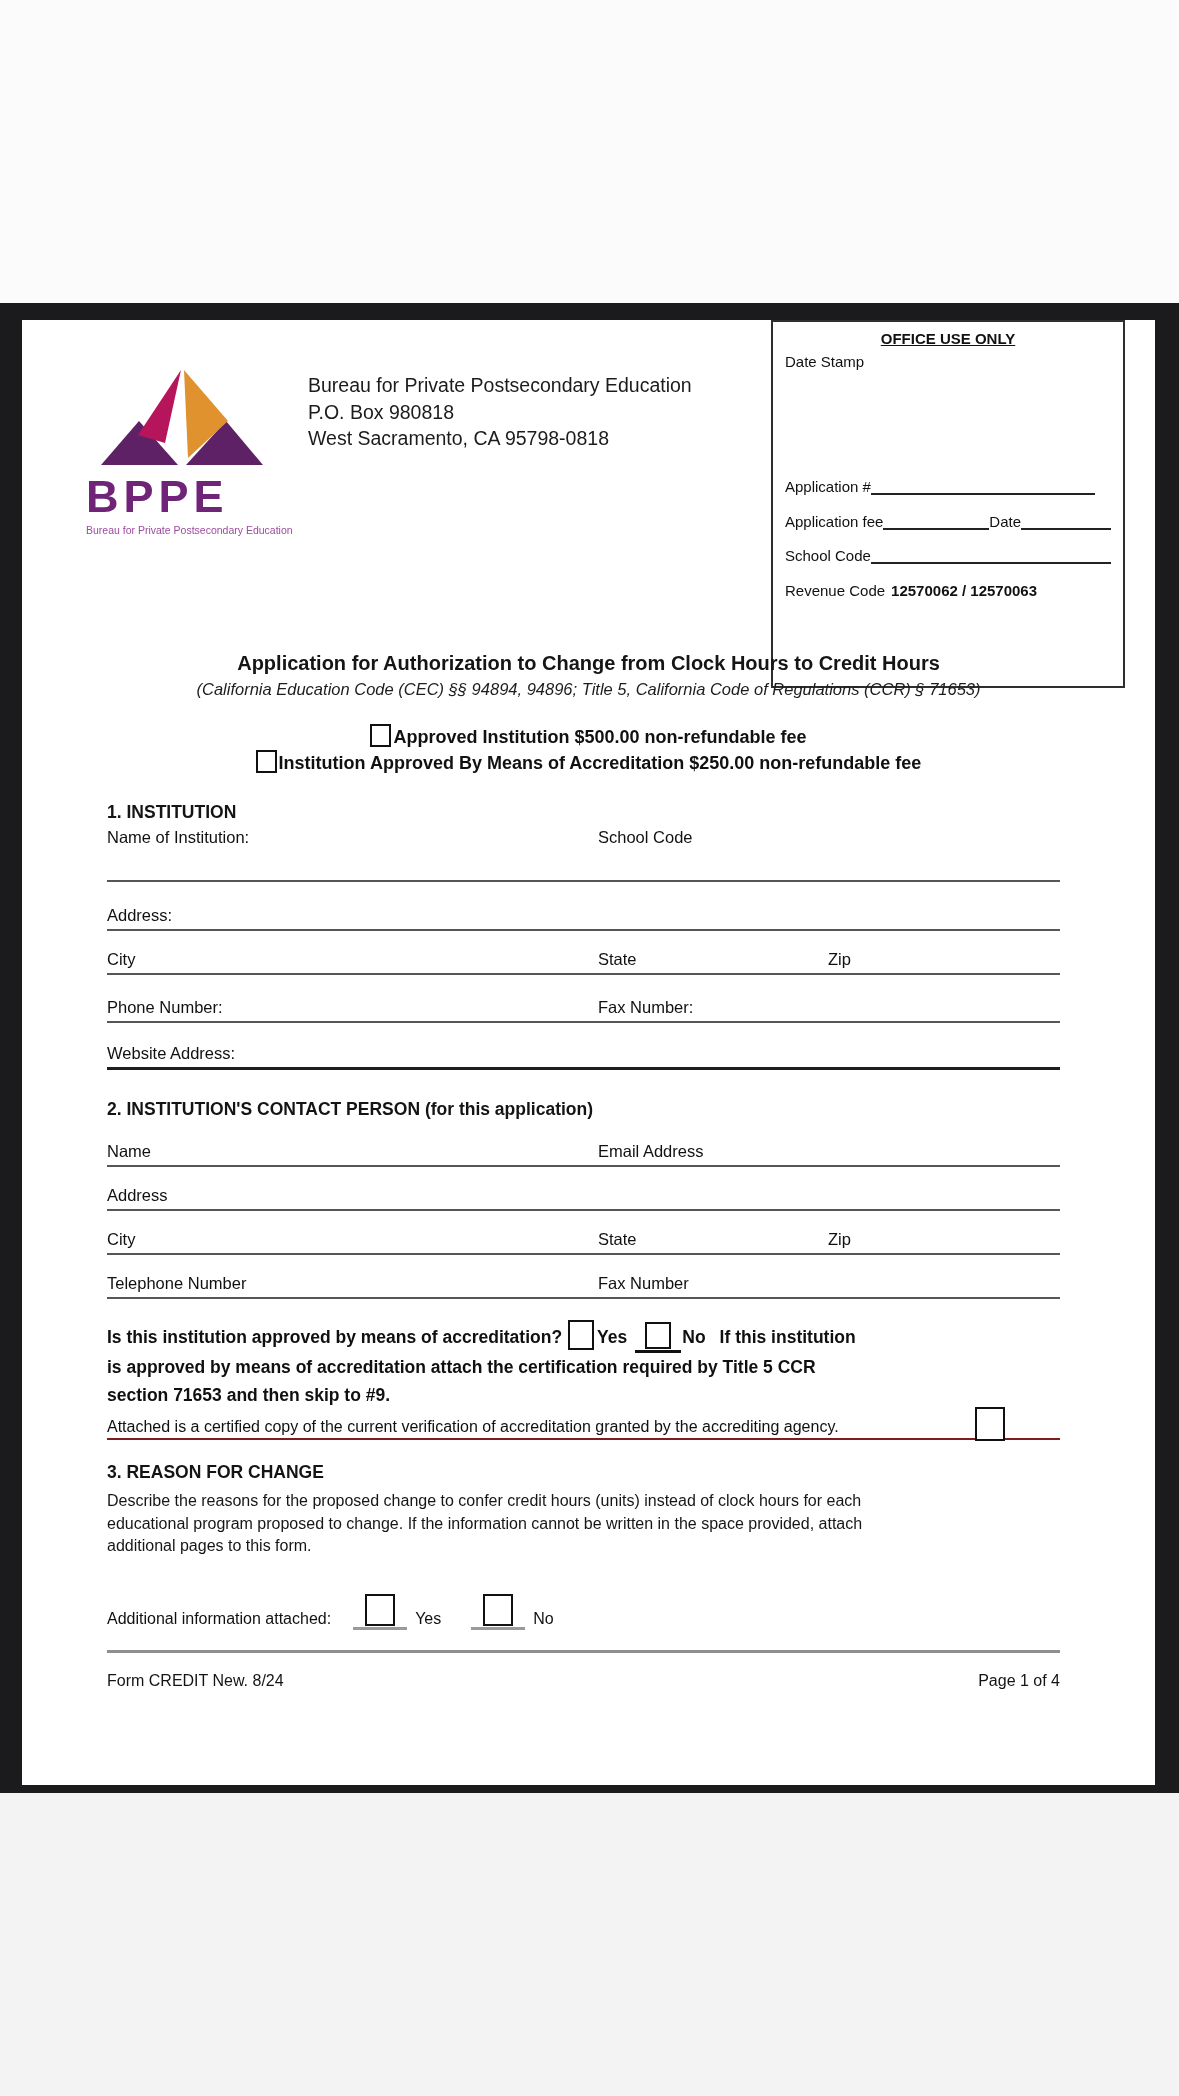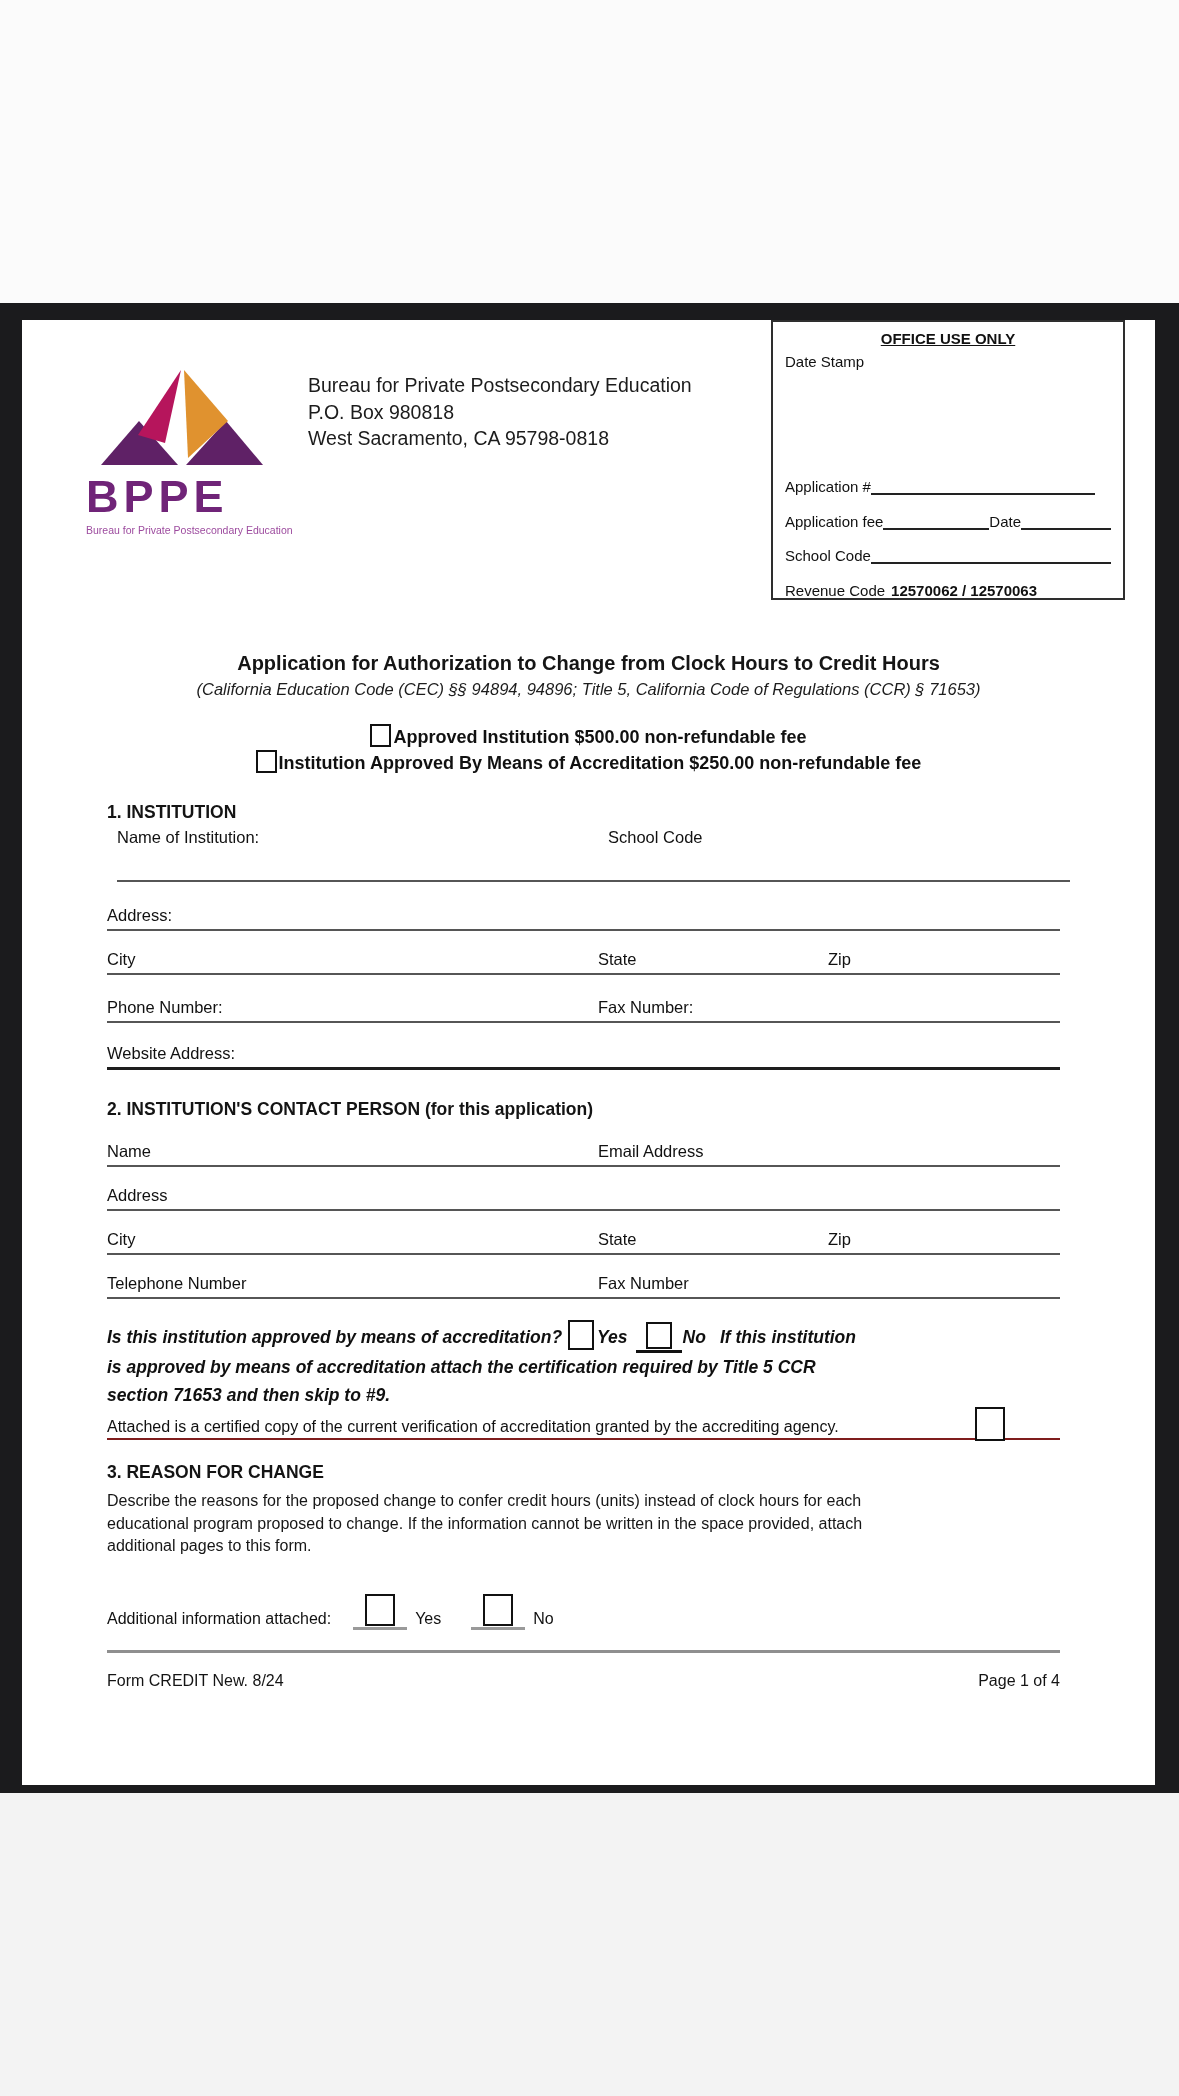--- a/index.html
+++ b/index.html
@@ -14,21 +14,21 @@
   .bottom-strip{position:absolute;left:0;top:1793px;width:1179px;height:303px;background:#f3f3f3;}
   .doc-page{position:absolute;left:22px;top:17px;width:1133px;height:1465px;background:#ffffff;}
 
   
   .logo-block{position:absolute;left:64px;top:50px;width:192px;text-align:left;}
   .logo-tris{display:block;margin:0 auto;}
   .logo-acronym{font-size:45px;font-weight:700;letter-spacing:5px;color:#702478;line-height:1;margin-top:9px;}
   .logo-caption{font-size:10.5px;color:#9c4a9e;margin-top:5px;white-space:nowrap;}
   .org-block{position:absolute;left:286px;top:52px;font-size:19.5px;line-height:26.5px;color:#1c1c1c;}
 
-  .office-box{position:absolute;left:749px;top:0;width:354px;height:280px;border:2px solid #2e2e2e;box-sizing:border-box;font-size:15px;}
+  .office-box{position:absolute;left:749px;top:0;width:354px;height:368px;border:2px solid #2e2e2e;box-sizing:border-box;font-size:15px;}
   .office-title{position:absolute;left:0;right:0;top:8px;text-align:center;font-weight:700;text-decoration:underline;}
   .office-datestamp{position:absolute;left:12px;top:31px;}
   .office-row{position:absolute;left:12px;right:12px;display:flex;align-items:flex-end;}
   .office-row .fill{flex:1;border-bottom:2px solid #222;height:15px;}
   .office-row .fill.short{flex:0.85;}
   .office-row.r1{top:156px;}
   .office-row.r1 .fill{margin-right:16px;}
   .office-row.r2{top:191px;}
   .office-row.r3{top:225px;}
   .office-row.r4{top:260px;}
@@ -44,21 +44,21 @@
 
   
   .sec-head{position:absolute;left:85px;font-size:17.5px;font-weight:700;color:#141414;white-space:nowrap;}
   .f-row{position:absolute;left:85px;width:953px;border-bottom:2px solid #565656;}
   .f-row .lab{position:absolute;bottom:4px;left:0;font-size:16.5px;white-space:nowrap;}
   .f-row .lab.c2{left:491px;}
   .f-row .lab.c3{left:721px;}
   .f-row.tall .lab{bottom:auto;top:0;}
   .f-row.thick{border-bottom:3px solid #1e1e1e;}
 
-  .question-block{position:absolute;left:85px;top:1000px;width:990px;font-size:17.5px;font-weight:700;line-height:28px;color:#101010;font-style:italic;}
+  .question-block{position:absolute;left:85px;top:1000px;width:990px;font-size:17.5px;font-weight:700;line-height:28px;color:#101010;}
   .q-line{white-space:nowrap;}
   .cb-md{display:inline-block;width:26px;height:30px;border:2.5px solid #111;vertical-align:-7px;margin:0 3px 0 6px;background:#fff;box-sizing:border-box;}
   .cb-underlined{display:inline-block;width:46px;text-align:center;border-bottom:3px solid #111;vertical-align:-7px;margin:0 1px 0 8px;line-height:0;}
   .cb-underlined .cb-inner{display:inline-block;width:26px;height:27px;border:2.5px solid #111;background:#fff;box-sizing:border-box;margin-bottom:1px;}
   .q-gap{display:inline-block;width:14px;}
 
   .attached-row{position:absolute;left:85px;top:1088px;width:953px;height:30px;border-bottom:2px solid #7f1d1d;}
   .attached-row .lab{position:absolute;left:0;bottom:2px;font-size:16px;white-space:nowrap;}
   .attached-row .cb-att{position:absolute;left:868px;bottom:-3px;width:30px;height:34px;border:2px solid #111;background:#fff;box-sizing:border-box;}
 
@@ -127,21 +127,21 @@
     <div class="doc-subtitle">(California Education Code (CEC) §§ 94894, 94896; Title 5, California Code of Regulations (CCR) § 71653)</div>
 
     <div class="fee-line f1">
       <span class="cb-sm"></span><span>Approved Institution $500.00 non-refundable fee</span>
     </div>
     <div class="fee-line f2">
       <span class="cb-sm"></span><span>Institution Approved By Means of Accreditation $250.00 non-refundable fee</span>
     </div>
 
     <div class="sec-head" style="top:482px;">1. INSTITUTION</div>
-    <div class="f-row tall" style="top:508px;height:52px;margin-left:10px;">
+    <div class="f-row tall" style="top:508px;height:52px;">
       <span class="lab">Name of Institution:</span>
       <span class="lab c2">School Code</span>
     </div>
     <div class="f-row" style="top:583px;height:26px;">
       <span class="lab">Address:</span>
     </div>
     <div class="f-row" style="top:627px;height:26px;">
       <span class="lab">City</span>
       <span class="lab c2">State</span>
       <span class="lab c3">Zip</span>

